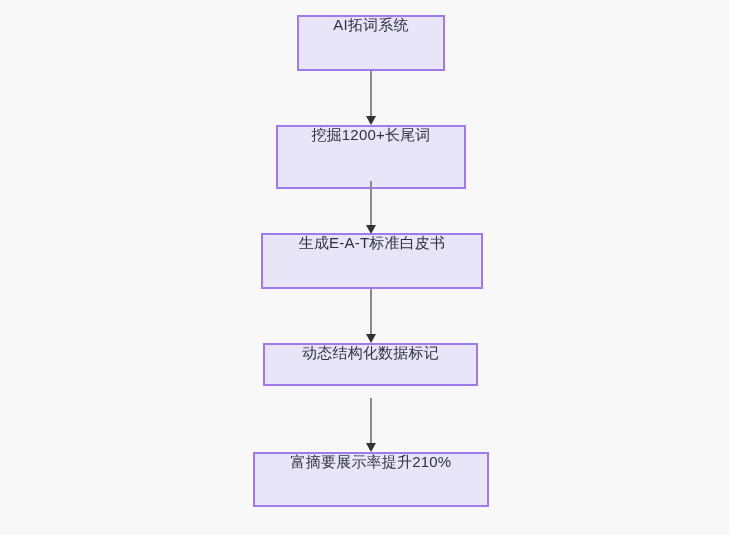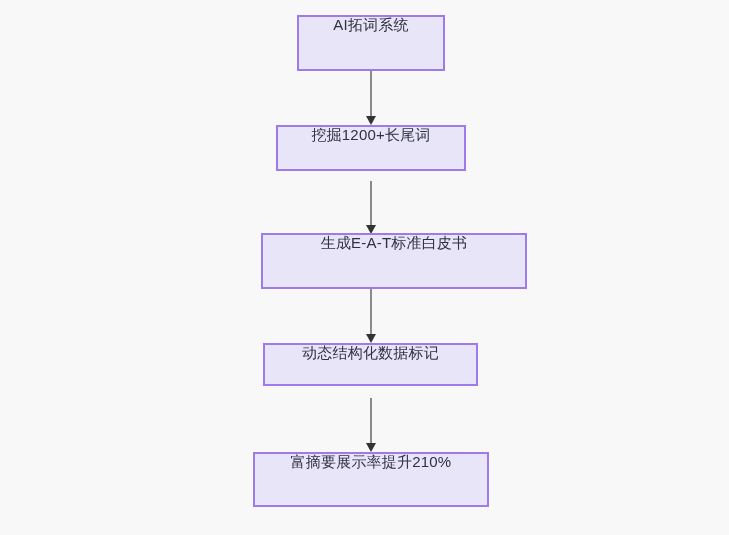--- a/index.html
+++ b/index.html
@@ -67,30 +67,30 @@
 
   <div class="node" style="left:297px; top:15px; width:148px; height:56px;">
     <span class="node-label">AI拓词系统</span>
   </div>
 
   <div class="connector" style="left:365px; top:71px; height:54px;">
     <div class="line"></div>
     <div class="head"></div>
   </div>
 
-  <div class="node" style="left:276px; top:125px; width:190px; height:46px;">
+  <div class="node" style="left:276px; top:125px; width:190px; height:64px;">
     <span class="node-label">挖掘1200+长尾词</span>
   </div>
 
   <div class="connector" style="left:365px; top:181px; height:53px;">
     <div class="line"></div>
     <div class="head"></div>
   </div>
 
-  <div class="node" style="left:261px; top:233px; width:266px; height:56px;">
+  <div class="node" style="left:261px; top:233px; width:222px; height:56px;">
     <span class="node-label">生成E-A-T标准白皮书</span>
   </div>
 
   <div class="connector" style="left:365px; top:289px; height:54px;">
     <div class="line"></div>
     <div class="head"></div>
   </div>
 
   <div class="node" style="left:263px; top:343px; width:215px; height:43px;">
     <span class="node-label">动态结构化数据标记</span>

